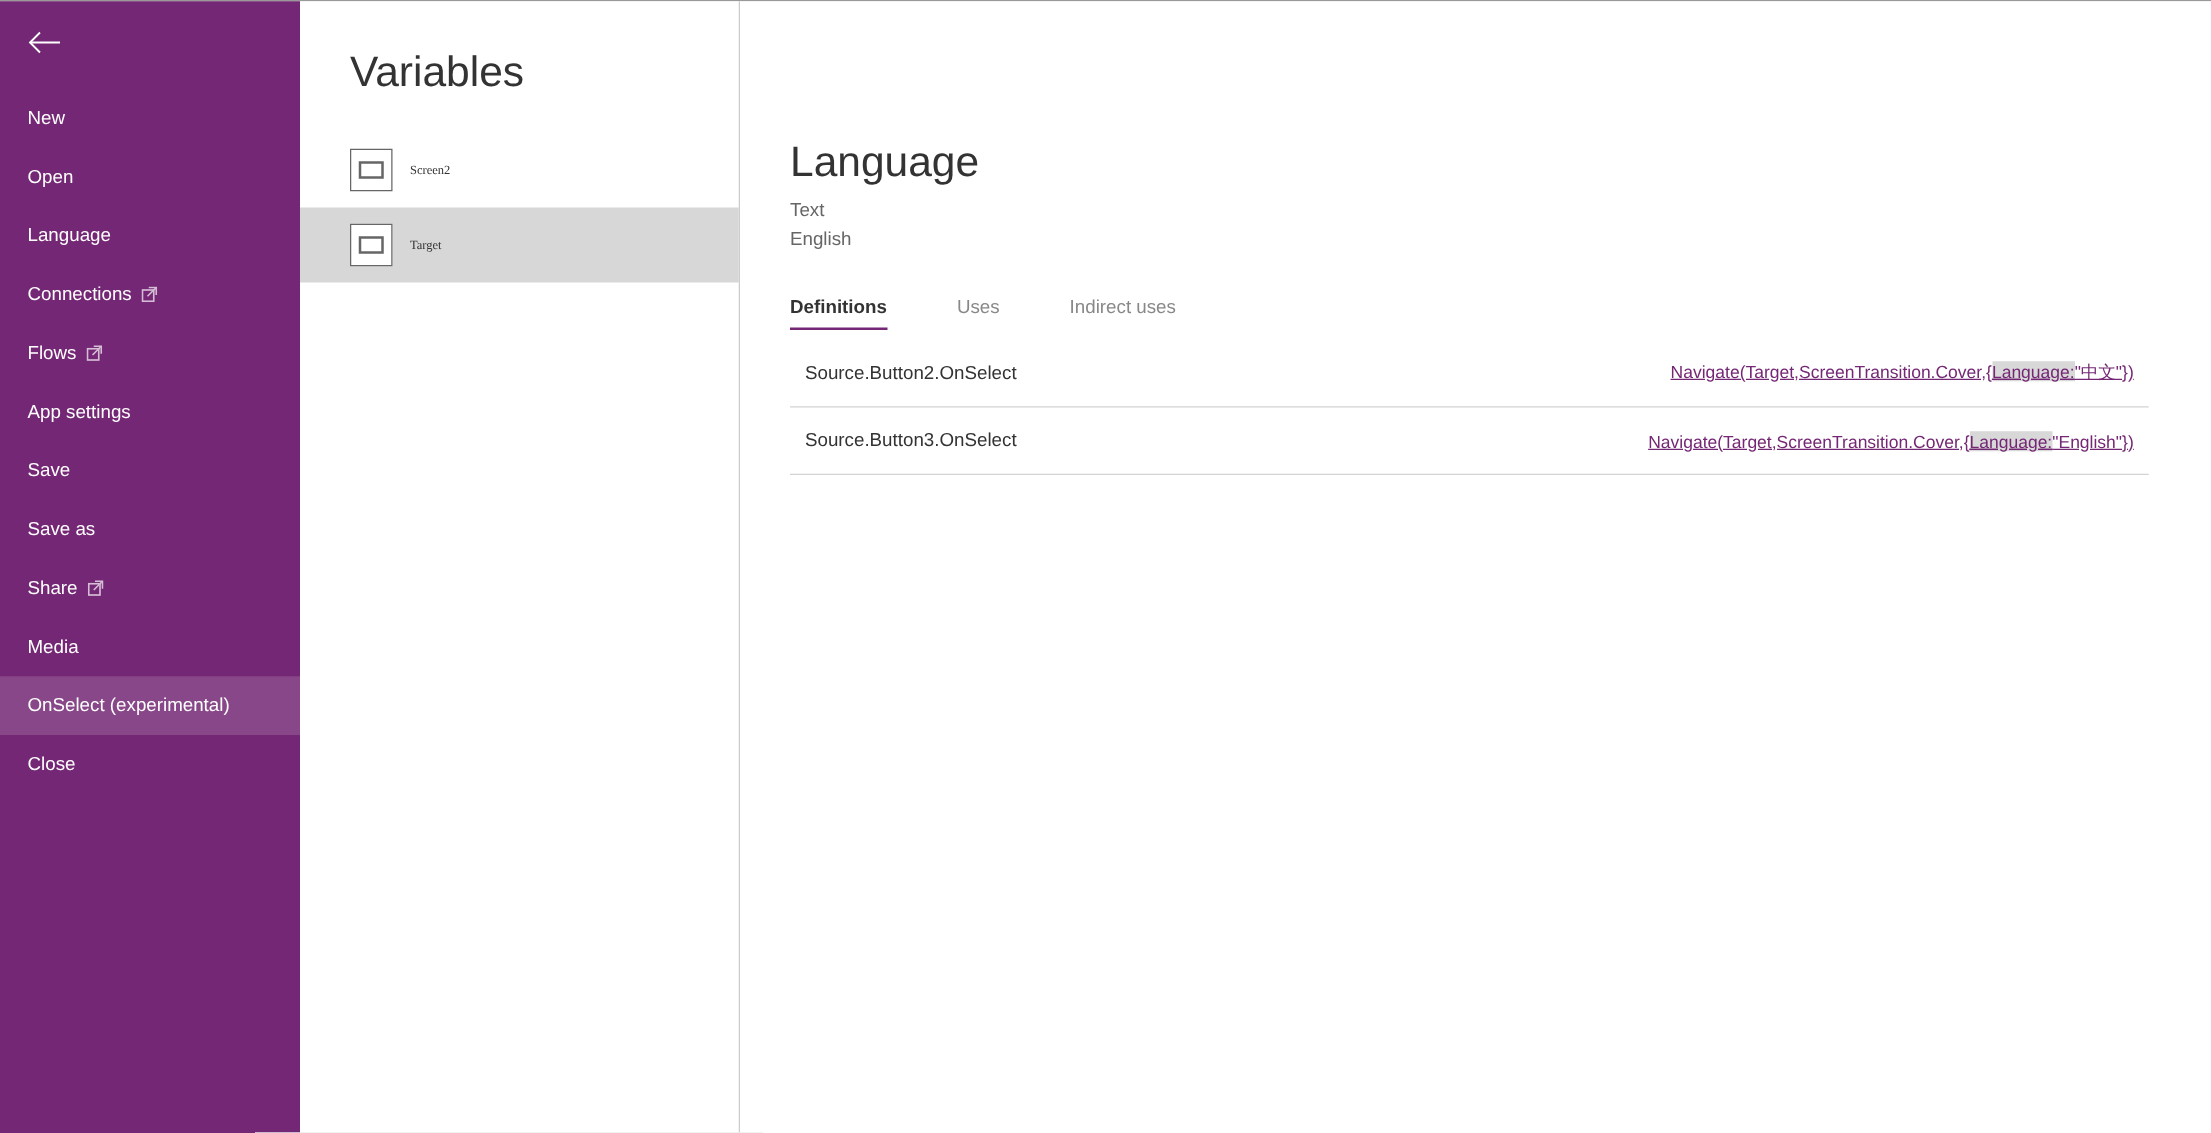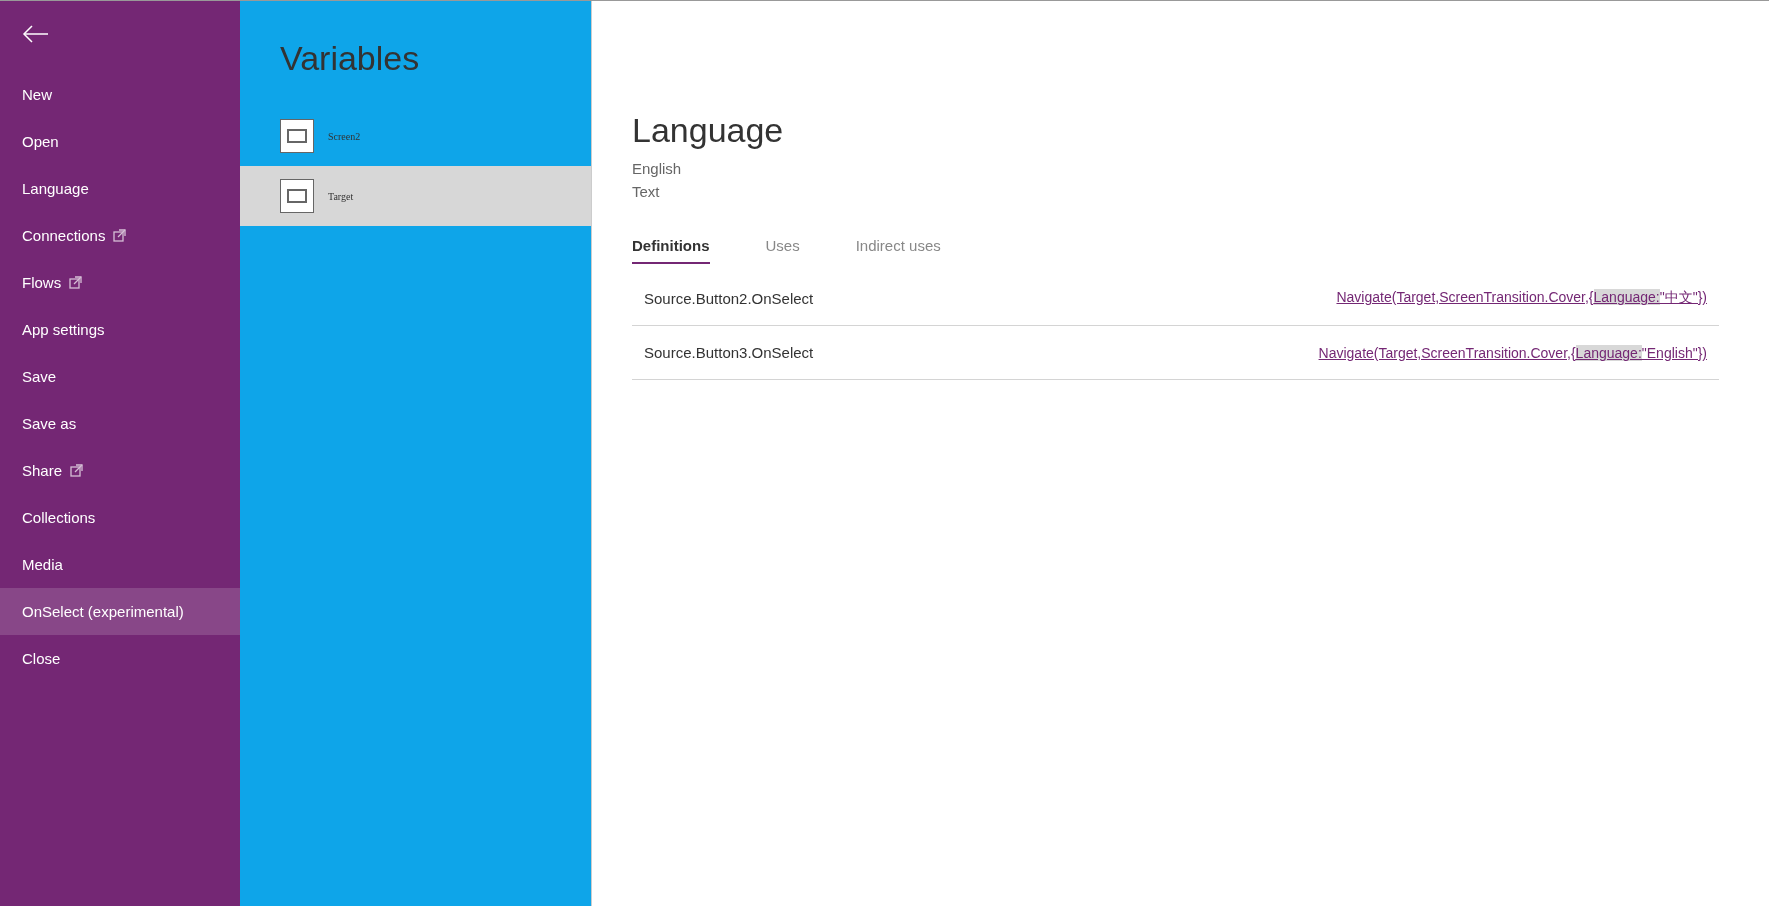--- a/index.html
+++ b/index.html
@@ -48,21 +48,21 @@
   .ext-icon {
     margin-left: 8px;
     opacity: 0.7;
     display: inline-flex;
   }
   .ext-icon svg { stroke: #fff; }
 
   
   .list-panel {
     width: 352px;
-    background: #0ea5e9;
+    background: #ffffff;
     border-right: 1px solid #ccc;
     flex-shrink: 0;
     display: flex;
     flex-direction: column;
   }
   .list-title {
     font-size: 34px;
     font-weight: 300;
     color: #333;
     padding: 38px 0 28px 40px;
@@ -215,23 +215,20 @@
           <span>Share</span>
           <span class="ext-icon">
             <svg width="13" height="13" viewBox="0 0 13 13" fill="none" stroke-width="1.3">
               <rect x="1" y="3" width="9" height="9"></rect>
               <polyline points="6,1 12,1 12,7"></polyline>
               <line x1="12" y1="1" x2="5" y2="8"></line>
             </svg>
           </span>
         </div>
         <div class="sidebar-item">
-          <span>Collections</span>
-        </div>
-        <div class="sidebar-item">
           <span>Media</span>
         </div>
         <div class="sidebar-item selected">
           <span>OnSelect (experimental)</span>
         </div>
         <div class="sidebar-item">
           <span>Close</span>
         </div>
       </div>
   </nav>
@@ -249,22 +246,22 @@
           <span class="screen-thumb">
             <span class="screen-thumb-inner"></span>
           </span>
           <span class="list-item-label">Target</span>
         </div>
       </div>
   </div>
 
   <div class="detail">
     <div class="detail-title">Language</div>
+    <div class="detail-sub">Text</div>
     <div class="detail-sub">English</div>
-    <div class="detail-sub">Text</div>
 
     <div class="tabs" id="detail-tabs">
         <div class="tab selected">Definitions</div>
         <div class="tab">Uses</div>
         <div class="tab">Indirect uses</div>
       </div>
 
     <div class="def-list" id="def-list">
         <div class="def-row">
           <div class="def-source">Source.Button2.OnSelect</div>

